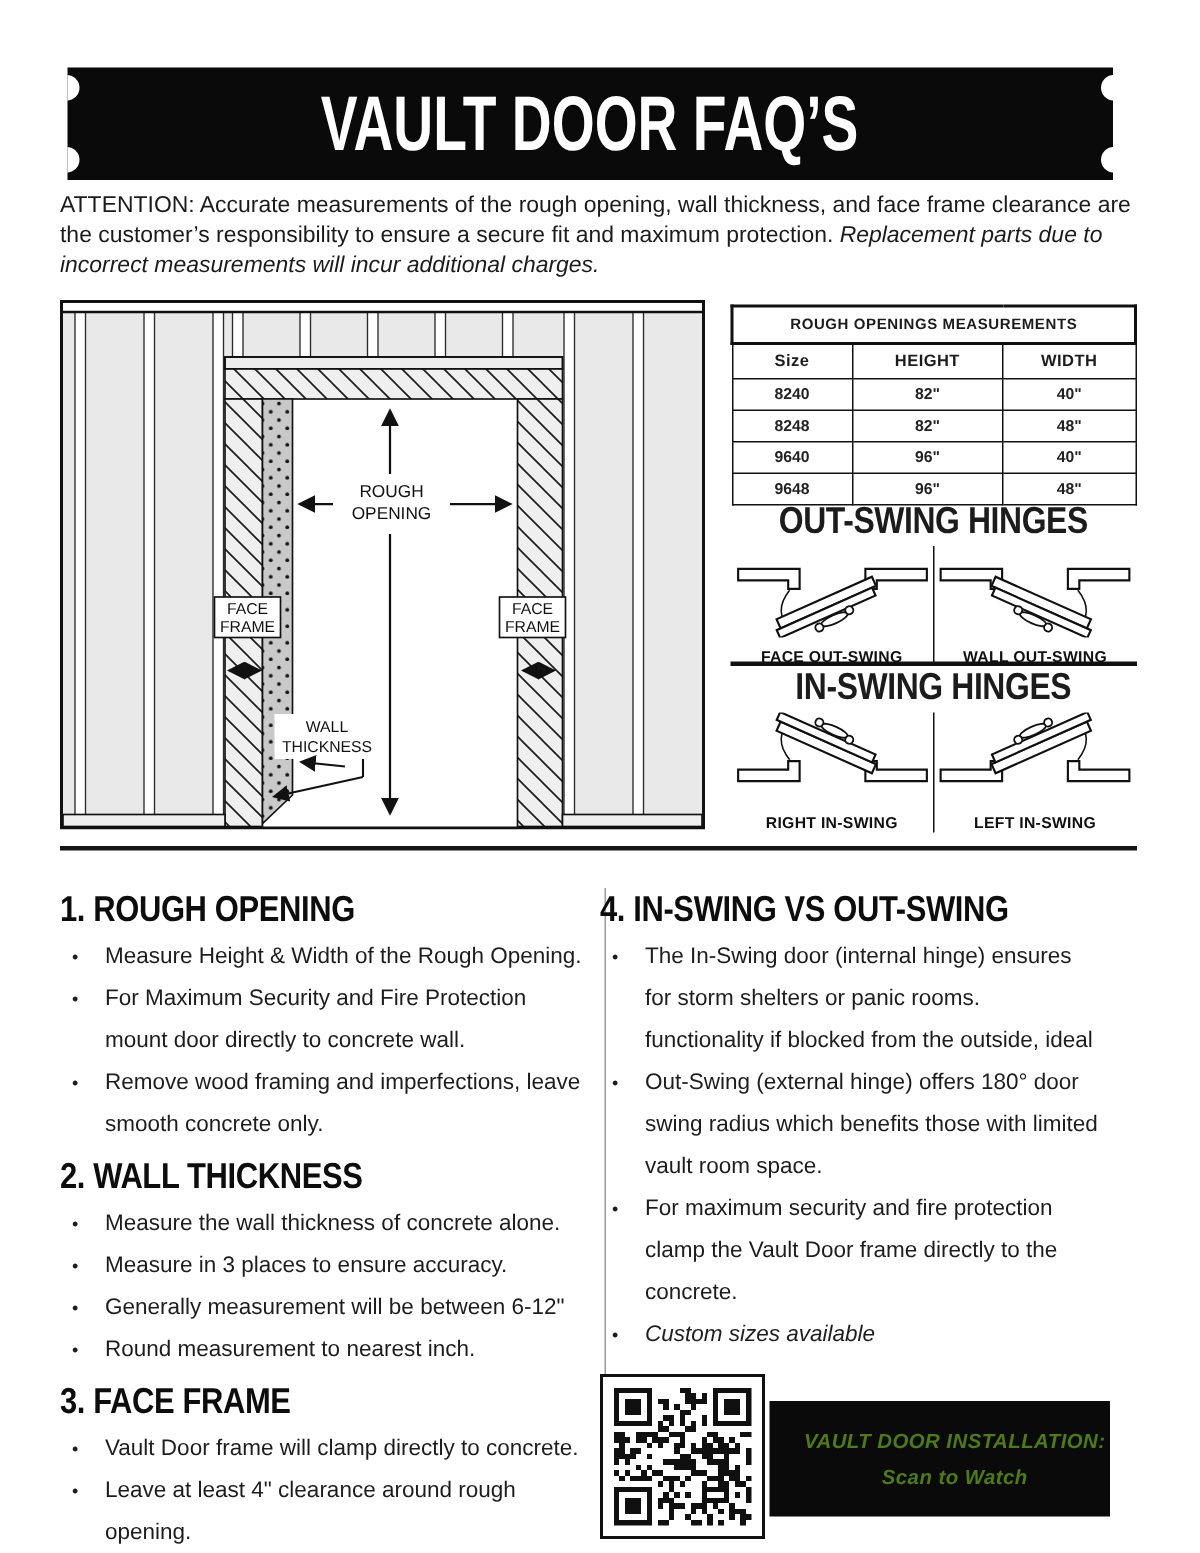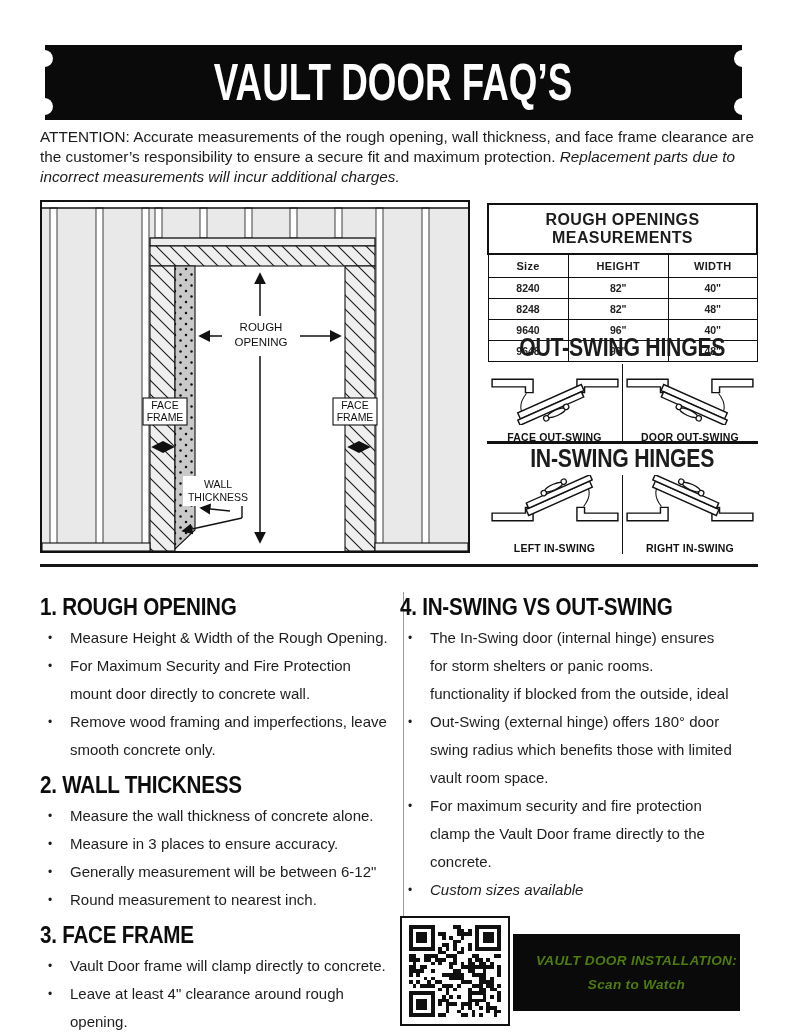--- a/index.html
+++ b/index.html
@@ -23,21 +23,21 @@
   .attention i { font-style:italic; }
 
   
   .diagram { position:absolute; left:40px; top:200px; }
   svg text { font-family:"Liberation Sans", sans-serif; fill:#111; }
 
   
   .ro-table { position:absolute; left:487px; top:203px; width:271px;
               border-collapse:collapse; }
   .ro-table th, .ro-table td { border:1.6px solid #111; text-align:center; }
-  .ro-table .title { font-size:16px; font-weight:800; letter-spacing:.4px; padding:6px 2px; border-width:2px; }
+  .ro-table .title { font-size:10px; font-weight:800; letter-spacing:.4px; padding:6px 2px; border-width:2px; }
   .ro-table .colh { font-size:11px; font-weight:800; padding:5px 2px; letter-spacing:.3px; }
   .ro-table .cell { font-size:10.5px; font-weight:700; padding:4px 2px; color:#222; }
 
   
   .hinge-title { position:absolute; width:271px; left:487px; text-align:center; }
   .hinge-title > span { display:inline-block; font-size:25px; font-weight:800; letter-spacing:-.3px;
                         transform:scaleX(.85); transform-origin:50% 50%; white-space:nowrap; }
   .out-title { top:333px; } .in-title { top:444px; }
   .hinge-panel { position:absolute; left:487px; width:271px; display:flex; }
   .out-panel { top:364px; } .in-panel { top:475px; }
@@ -220,38 +220,38 @@
     <div class="hinge-cell">
       <svg width="128" height="61" viewBox="0 0 134 64">
           <use href="#hu"></use>
         </svg>
       <div class="hinge-label">FACE OUT-SWING</div>
     </div>
     <div class="hinge-cell">
       <svg width="128" height="61" viewBox="0 0 134 64">
           <use href="#hu" transform="translate(134,0) scale(-1,1)"></use>
         </svg>
-      <div class="hinge-label">DOOR OUT-SWING</div>
+      <div class="hinge-label">WALL OUT-SWING</div>
     </div>
   </div>
   <div class="hinge-sep"></div>
 
   <div class="hinge-title in-title"><span>IN-SWING HINGES</span></div>
   <div class="hinge-panel in-panel">
+    <div class="hinge-cell">
+      <svg width="128" height="61" viewBox="0 0 134 64">
+          <use href="#hu" transform="translate(0,64) scale(1,-1)"></use>
+        </svg>
+      <div class="hinge-label">RIGHT IN-SWING</div>
+    </div>
     <div class="hinge-cell">
       <svg width="128" height="61" viewBox="0 0 134 64">
           <use href="#hu" transform="translate(134,64) scale(-1,-1)"></use>
         </svg>
       <div class="hinge-label">LEFT IN-SWING</div>
-    </div>
-    <div class="hinge-cell">
-      <svg width="128" height="61" viewBox="0 0 134 64">
-          <use href="#hu" transform="translate(0,64) scale(1,-1)"></use>
-        </svg>
-      <div class="hinge-label">RIGHT IN-SWING</div>
     </div>
   </div>
 
   <div class="main-divider"></div>
   <div class="col-divider"></div>
 
   <div class="col col-left">
     <h2 class="sec-h"><span>1. ROUGH OPENING</span></h2>
     <ul class="blts">
       <li>

